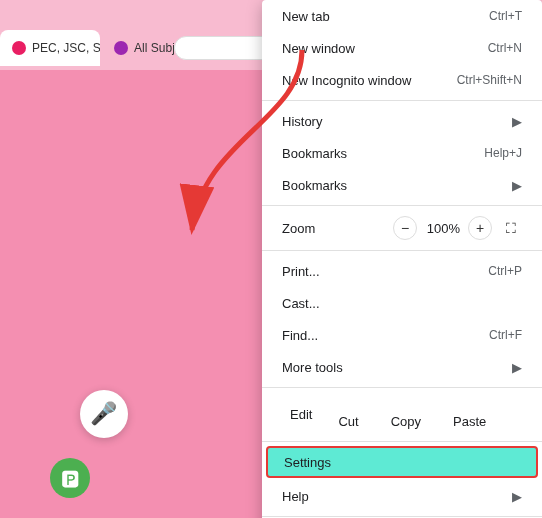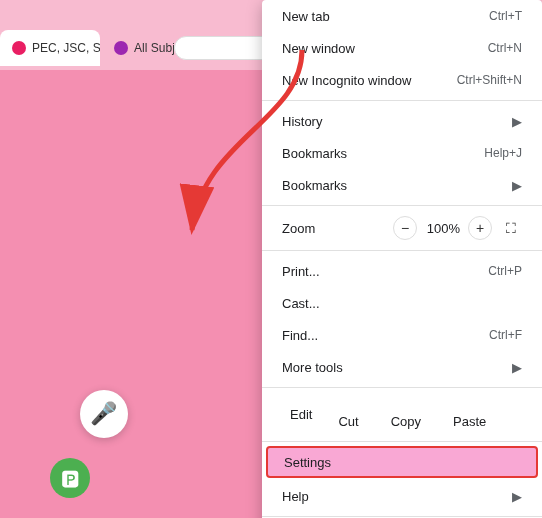--- a/index.html
+++ b/index.html
@@ -205,21 +205,21 @@
       padding: 4px 14px;
       font-size: 13px;
       color: #202124;
       cursor: pointer;
       border-radius: 4px;
       margin-top: 14px;
     }
 
     
     .menu-item.highlighted {
-      background: #f9a8d4;
+      background: #5eead4;
       border: 2px solid #e53935;
       border-radius: 4px;
       margin: 2px 4px;
       padding: 6px 16px;
     }
 
     
     .red-arrow {
       position: absolute;
       top: 40px;

